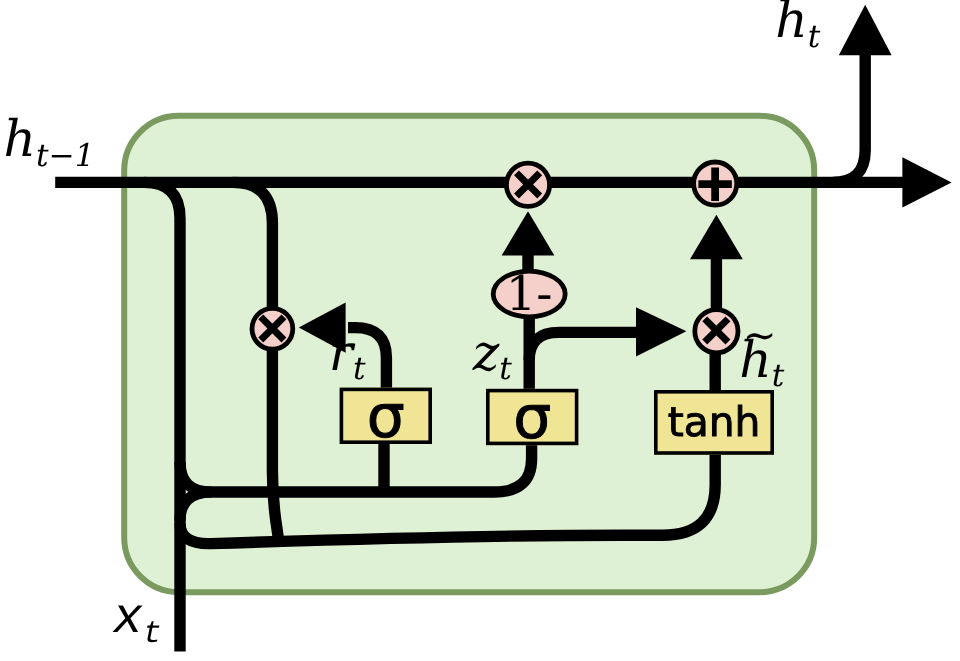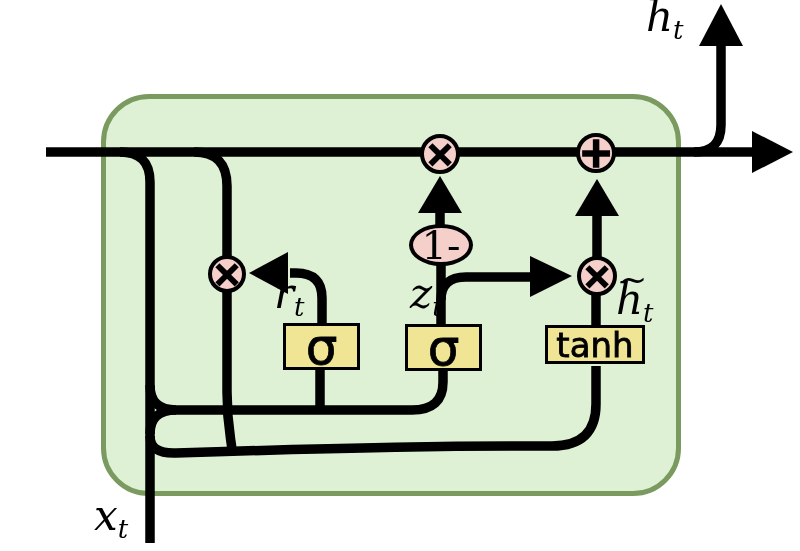--- a/index.html
+++ b/index.html
@@ -104,33 +104,36 @@
   <div class="node gate fs-mul" style="left:577px;top:256px;width:40px;height:40px;">
     <span>×</span>
   </div>
 
   <div class="node opbox fs-sigma" style="left:283px;top:323px;width:77px;height:47px;">
     <span>σ</span>
   </div>
   <div class="node opbox fs-sigma" style="left:405px;top:324px;width:77px;height:47px;">
     <span>σ</span>
   </div>
-  <div class="node opbox fs-tanh" style="left:545px;top:325px;width:100px;height:39px;">
+  <div class="node opbox fs-tanh" style="left:545px;top:325px;width:100px;height:54px;">
     <span>tanh</span>
   </div>
 
+  <div class="mathlabel" style="left:3px;top:95px;">
+    <span>h</span><sub>t−1</sub>
+  </div>
   <div class="mathlabel" style="left:646px;top:-4px;">
     <span>h</span><sub>t</sub>
   </div>
-  <div class="mathlabel" style="left:94px;top:495px;">
+  <div class="mathlabel" style="left:94px;top:495px;font-family:Liberation Mono, monospace;">
     <span>x</span><sub>t</sub>
   </div>
   <div class="mathlabel" style="left:274px;top:273px;text-align:center;">
     <span>r</span><sub>t</sub>
   </div>
-  <div class="mathlabel" style="left:394px;top:273px;margin-left:16px;">
+  <div class="mathlabel" style="left:394px;top:273px;">
     <span>z</span><sub>t</sub>
   </div>
   <div class="mathlabel" style="left:616px;top:279px;">
     <span class="accented"><span class="tilde">~</span><span>h</span></span><sub>t</sub>
   </div>
 
 </div>
 
 </body></html>

